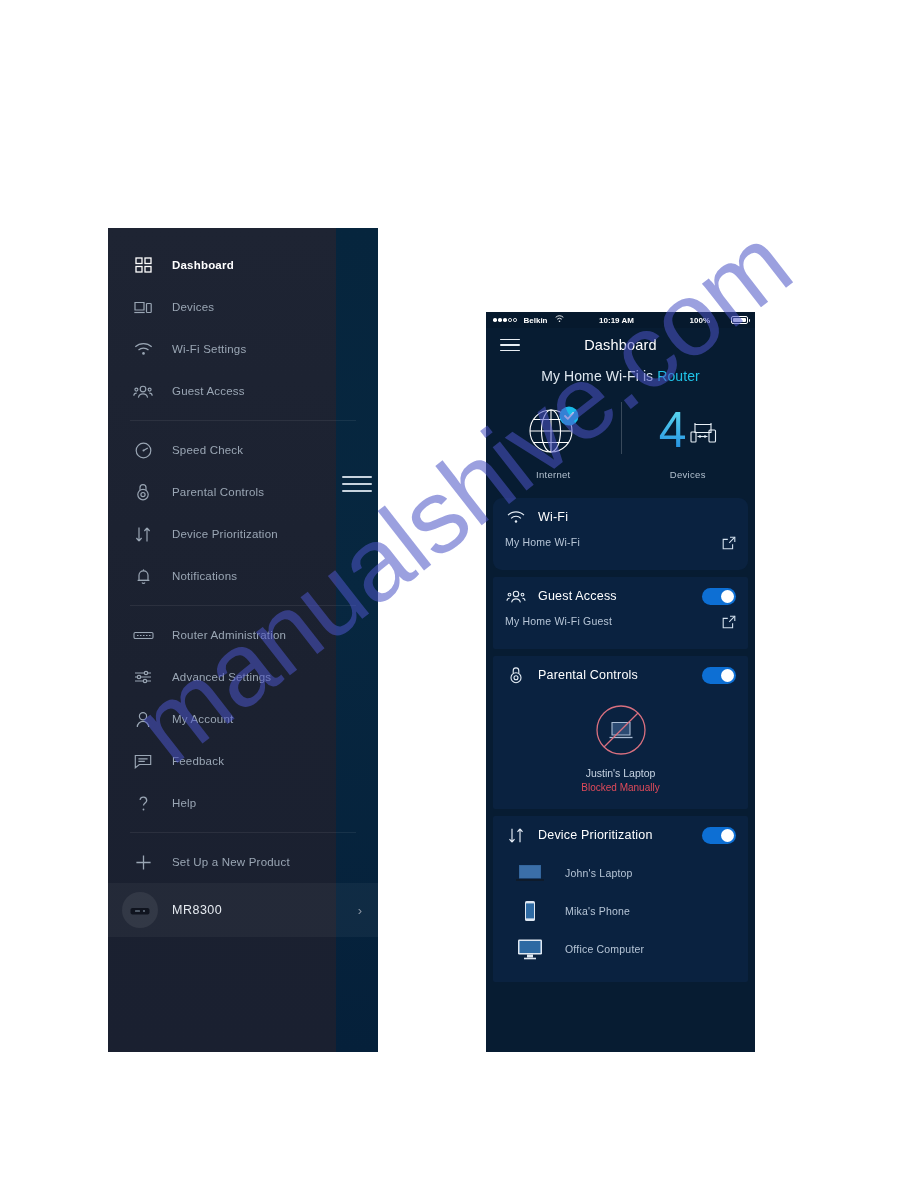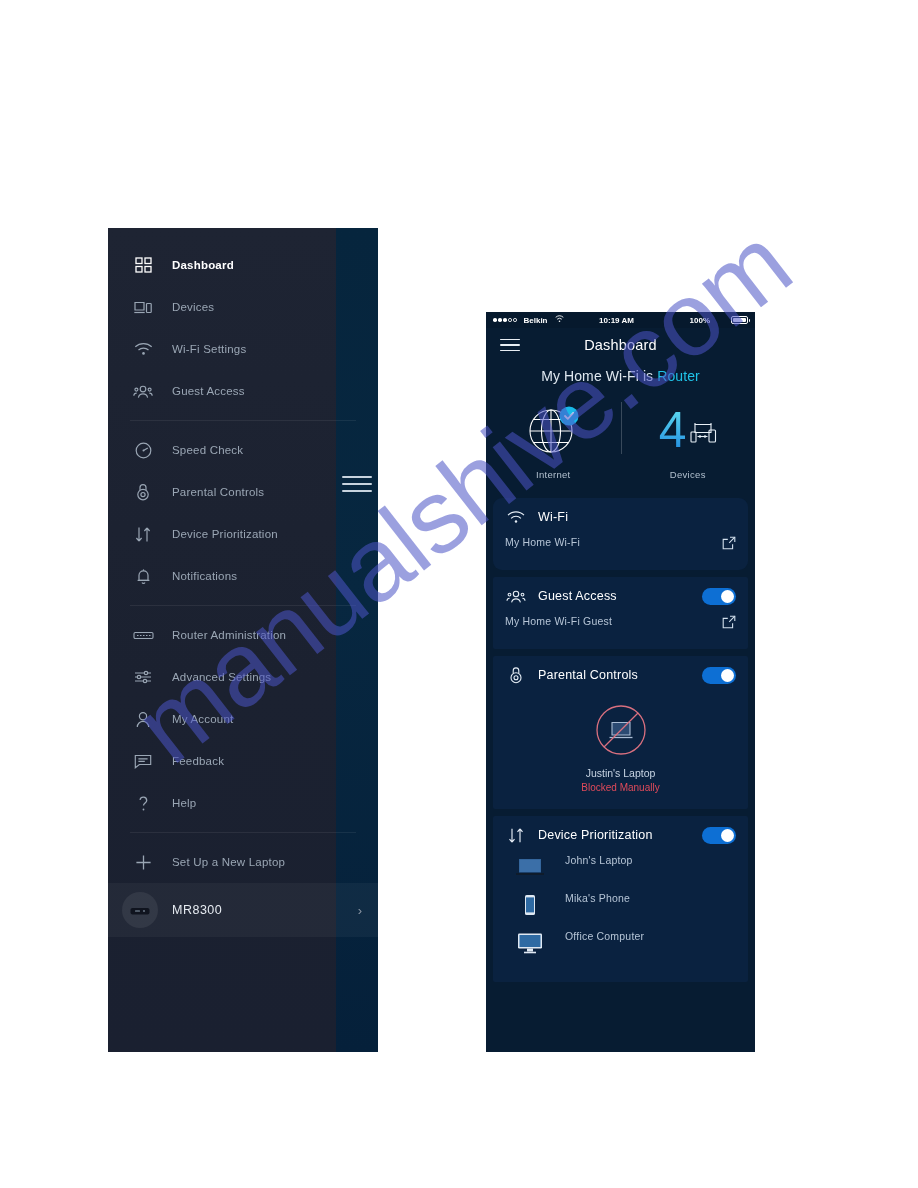--- a/index.html
+++ b/index.html
@@ -382,21 +382,21 @@
     margin-top: 7px;
   }
   .blocked-block .bstat {
     font-size: 10px;
     color: #e04a5a;
     margin-top: 3px;
   }
 
   .dev-row {
     display: flex;
-    align-items: flex-start;
+    align-items: center;
     height: 38px;
     padding: 0 12px 0 20px;
   }
   .dev-row .dico {
     width: 34px; height: 26px;
     display: flex; align-items: center; justify-content: center;
     margin-right: 18px;
     flex: 0 0 34px;
   }
   .dev-row .dname {
@@ -570,21 +570,21 @@
     </div>
 
     <div class="nav-divider"></div>
 
     <div class="nav-item">
       <span class="ico">
         <svg width="17" height="17" viewBox="0 0 17 17" fill="none" stroke="currentColor" stroke-width="1.3">
           <path d="M8.5 1.4v14.2M1.4 8.5h14.2"></path>
         </svg>
       </span>
-      <span class="lbl">Set Up a New Laptop</span>
+      <span class="lbl">Set Up a New Product</span>
     </div>
 
     <div class="router-row">
       <span class="avatar">
         <svg width="22" height="13" viewBox="0 0 22 13" fill="#10141f">
           <rect x="1.5" y="4" width="19" height="6.5" rx="2"></rect>
           <rect x="6" y="6.2" width="5" height="1.6" rx="0.6" fill="#63707f"></rect>
           <circle cx="15" cy="7" r="1.1" fill="#63707f"></circle>
         </svg>
       </span>

